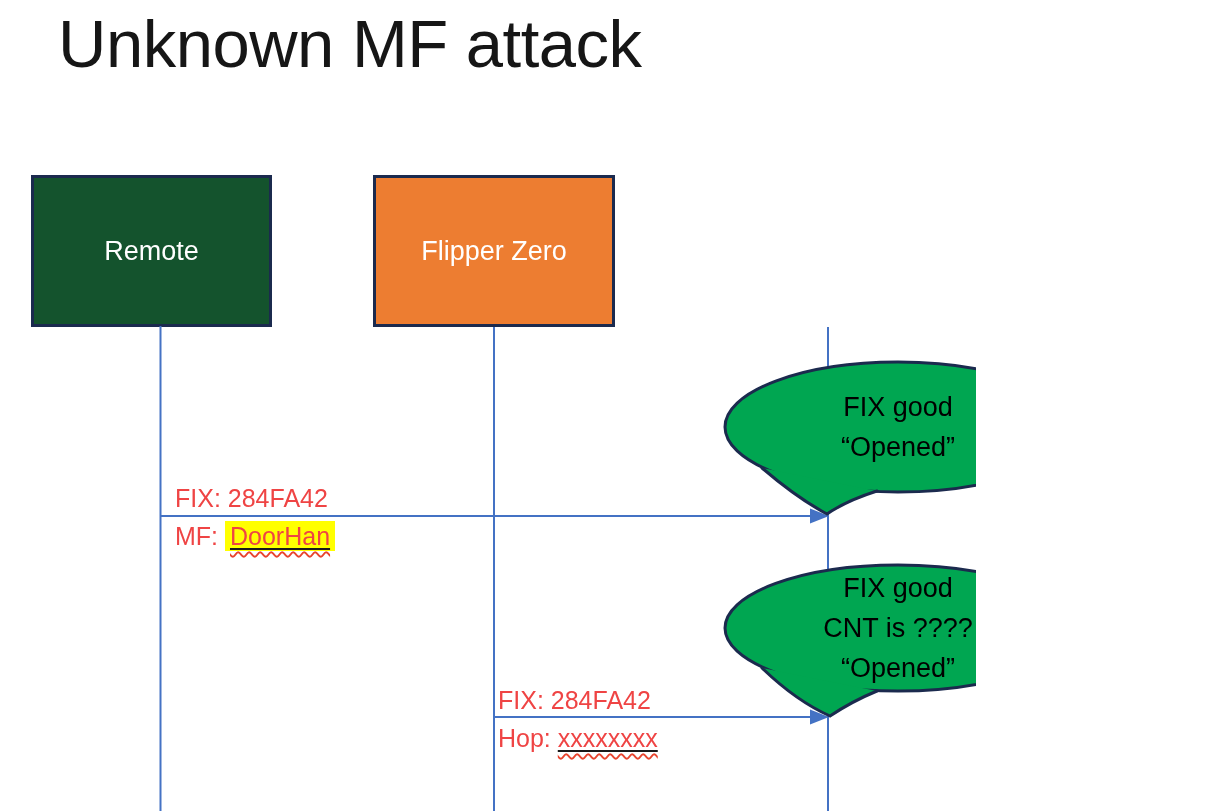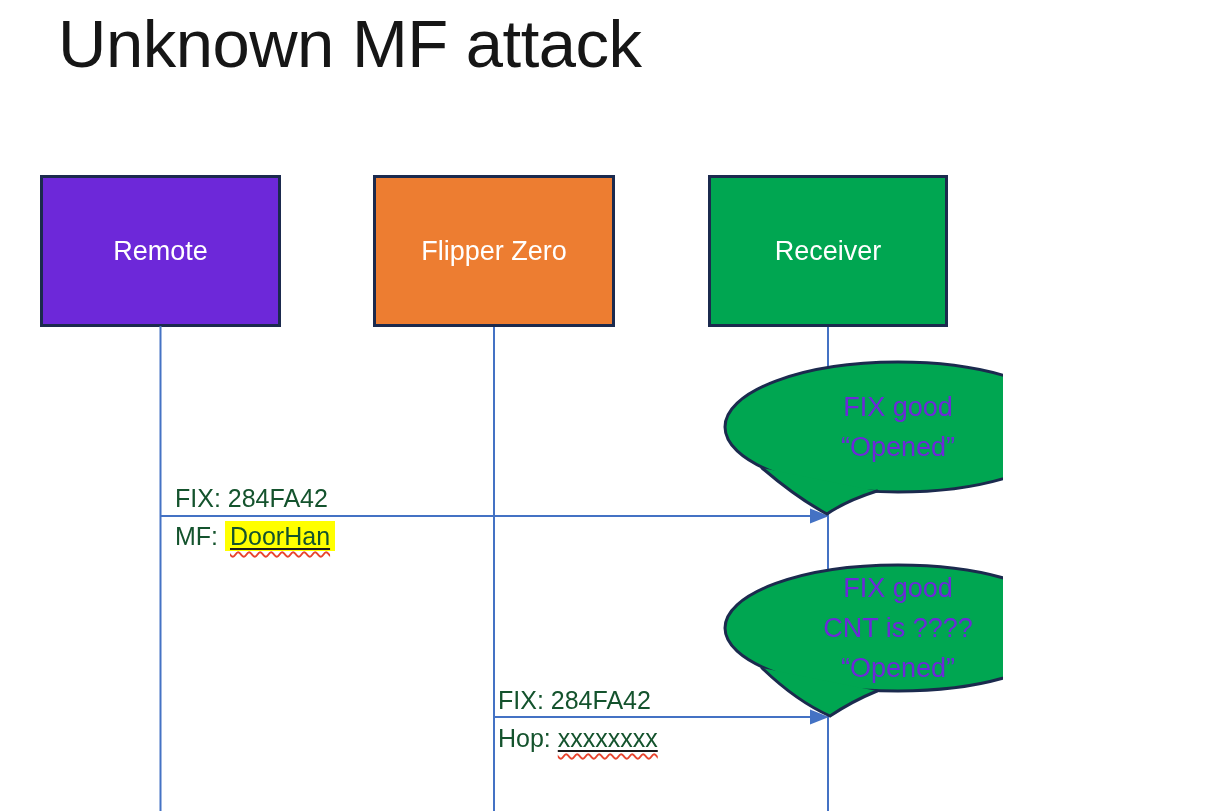--- a/index.html
+++ b/index.html
@@ -2,42 +2,41 @@
 <html><head>
 <meta charset="utf-8">
 <style>
   html,body{margin:0;padding:0;background:#ffffff;}
   .slide{
     position:relative;
     width:976px;height:811px;
     background:#ffffff;
     overflow:hidden;
     font-family:"Liberation Sans", sans-serif;
-    padding-left:27px;
   }
   .slide-title{
     position:absolute;left:58px;top:4px;
     font-size:67px;font-weight:300;letter-spacing:-0.5px;
     color:#161616;margin:0;line-height:1.2;
     font-family:"Liberation Sans", sans-serif;
   }
   .actor{
     position:absolute;top:175px;height:152px;
     border:3px solid #1B2A4E;
     box-sizing:border-box;
     display:flex;align-items:center;justify-content:center;
     color:#ffffff;font-size:27px;
   }
-  .actor-remote{left:40px;width:241px;background:#6d28d9;}
+  .actor-remote{left:31px;width:241px;background:#14532d;}
   .actor-flipper{left:373px;width:242px;background:#ED7D31;}
   .actor-receiver{left:708px;width:240px;background:#00A651;}
   .gfx{position:absolute;left:0;top:0;width:1216px;height:811px;}
   .msg{
     position:absolute;
-    font-size:25px;color:#14532d;line-height:38px;
+    font-size:25px;color:#ef4444;line-height:38px;
     white-space:nowrap;
   }
   .msg-1{left:175px;top:479px;}
   .msg-2{left:498px;top:681px;}
   .hl{background:#FFFF00;padding:1px 5px;}
   .squig{
     text-decoration-line:underline;
     text-decoration-style:wavy;
     text-decoration-color:#E8442E;
     text-decoration-thickness:2px;
@@ -47,40 +46,37 @@
     text-decoration-line:underline;
     text-decoration-style:solid;
     text-decoration-color:#1a1a1a;
     text-decoration-thickness:1.5px;
     text-underline-offset:3px;
     margin-top:20px;
   }
   .bubble-text{
     position:absolute;left:725px;width:346px;
     display:flex;flex-direction:column;align-items:center;justify-content:center;
-    color:#6d28d9;font-size:27px;line-height:40px;text-align:center;
+    color:#000000;font-size:27px;line-height:40px;text-align:center;
   }
   .bubble-text-1{top:364px;height:126px;}
   .bubble-text-2{top:566px;height:124px;}
 </style>
 </head>
 <body>
 
 <div class="slide">
 
   <h1 class="slide-title">Unknown MF attack</h1>
 
   <div class="actor actor-remote">
     <span>Remote</span>
   </div>
   <div class="actor actor-flipper">
     <span>Flipper Zero</span>
-  </div>
-  <div class="actor actor-receiver">
-    <span>Receiver</span>
   </div>
 
   <svg class="gfx" viewBox="0 0 1216 811" xmlns="http://www.w3.org/2000/svg" aria-hidden="true">
 
     <line x1="160.5" y1="326" x2="160.5" y2="811" stroke="#4472C4" stroke-width="2"></line>
     <line x1="494" y1="327" x2="494" y2="811" stroke="#4472C4" stroke-width="2"></line>
     <line x1="828" y1="327" x2="828" y2="811" stroke="#4472C4" stroke-width="2"></line>
 
     <g>
       <line x1="161" y1="516" x2="812" y2="516" stroke="#4472C4" stroke-width="2"></line>

